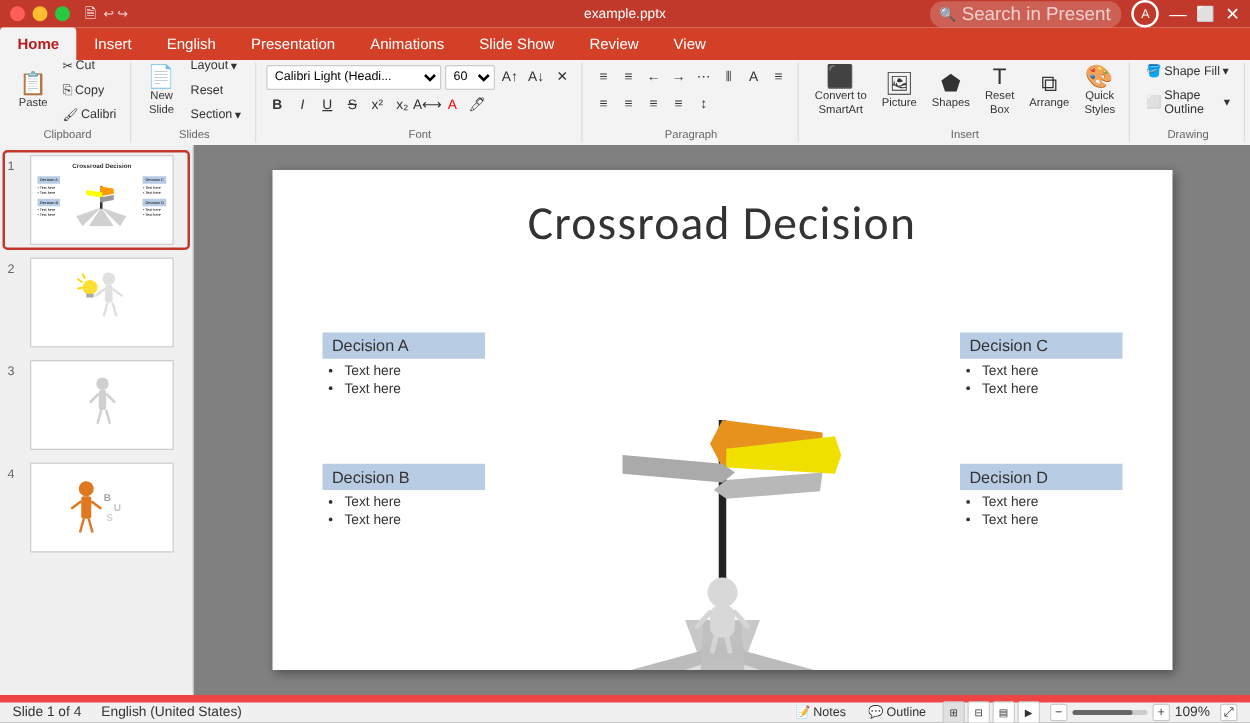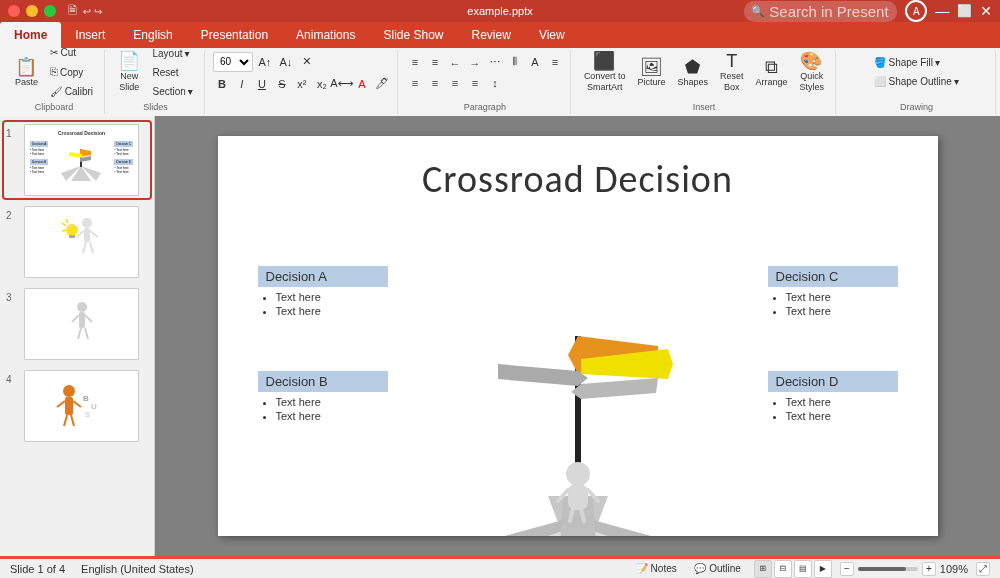--- a/index.html
+++ b/index.html
@@ -239,21 +239,21 @@
     .decision-bullets li {
       font-size: 11px;
       color: #333;
       margin-bottom: 2px;
     }
 
     
     #status-bar {
       height: 22px;
       background: #f0f0f0;
-      border-top: 3px solid #ef4444;
+      border-top: 6px solid #ef4444;
       display: flex;
       align-items: center;
       justify-content: space-between;
       padding: 0 10px;
       font-size: 11px;
       color: #333;
     }
     #status-bar .left { display: flex; gap: 16px; }
     #status-bar .right { display: flex; gap: 8px; align-items: center; }
 
@@ -412,39 +412,43 @@
           </div>
         <div class="tb-btn-sm"><span>Section</span> ▾</div>
       </div>
     </div>
     <span class="toolbar-group-label">Slides</span>
   </div>
 
   <div class="toolbar-group" style="padding-bottom:14px;min-width:180px;">
     <div style="display:flex;flex-direction:column;gap:3px;margin-bottom:8px;">
       <div style="display:flex;gap:3px;align-items:center;">
+        <select class="font-select">
+          <option>Calibri Light (Headi...</option>
+        </select>
         <select class="size-select">
           <option>60</option>
         </select>
         <span class="fmt-btn">A↑</span>
         <span class="fmt-btn">A↓</span>
         <span class="fmt-btn">✕</span>
       </div>
       <div class="formatting-row">
         <span class="fmt-btn" style="font-weight:bold;">B</span>
         <span class="fmt-btn" style="font-style:italic;">I</span>
         <span class="fmt-btn" style="text-decoration:underline;">U</span>
         <span class="fmt-btn" style="text-decoration:line-through;">S</span>
         <span class="fmt-btn">x²</span>
         <span class="fmt-btn">x₂</span>
         <span class="fmt-btn">A⟷</span>
         <span class="fmt-btn" style="color:red;">A</span>
         <span class="fmt-btn">🖊</span>
       </div>
     </div>
+    <span class="toolbar-group-label">Font</span>
   </div>
 
   <div class="toolbar-group" style="padding-bottom:14px;min-width:140px;">
     <div style="display:flex;flex-direction:column;gap:3px;margin-bottom:8px;">
       <div class="formatting-row">
         <span class="fmt-btn">≡</span>
         <span class="fmt-btn">≡</span>
         <span class="fmt-btn">←</span>
         <span class="fmt-btn">→</span>
         <span class="fmt-btn">⋯</span>

